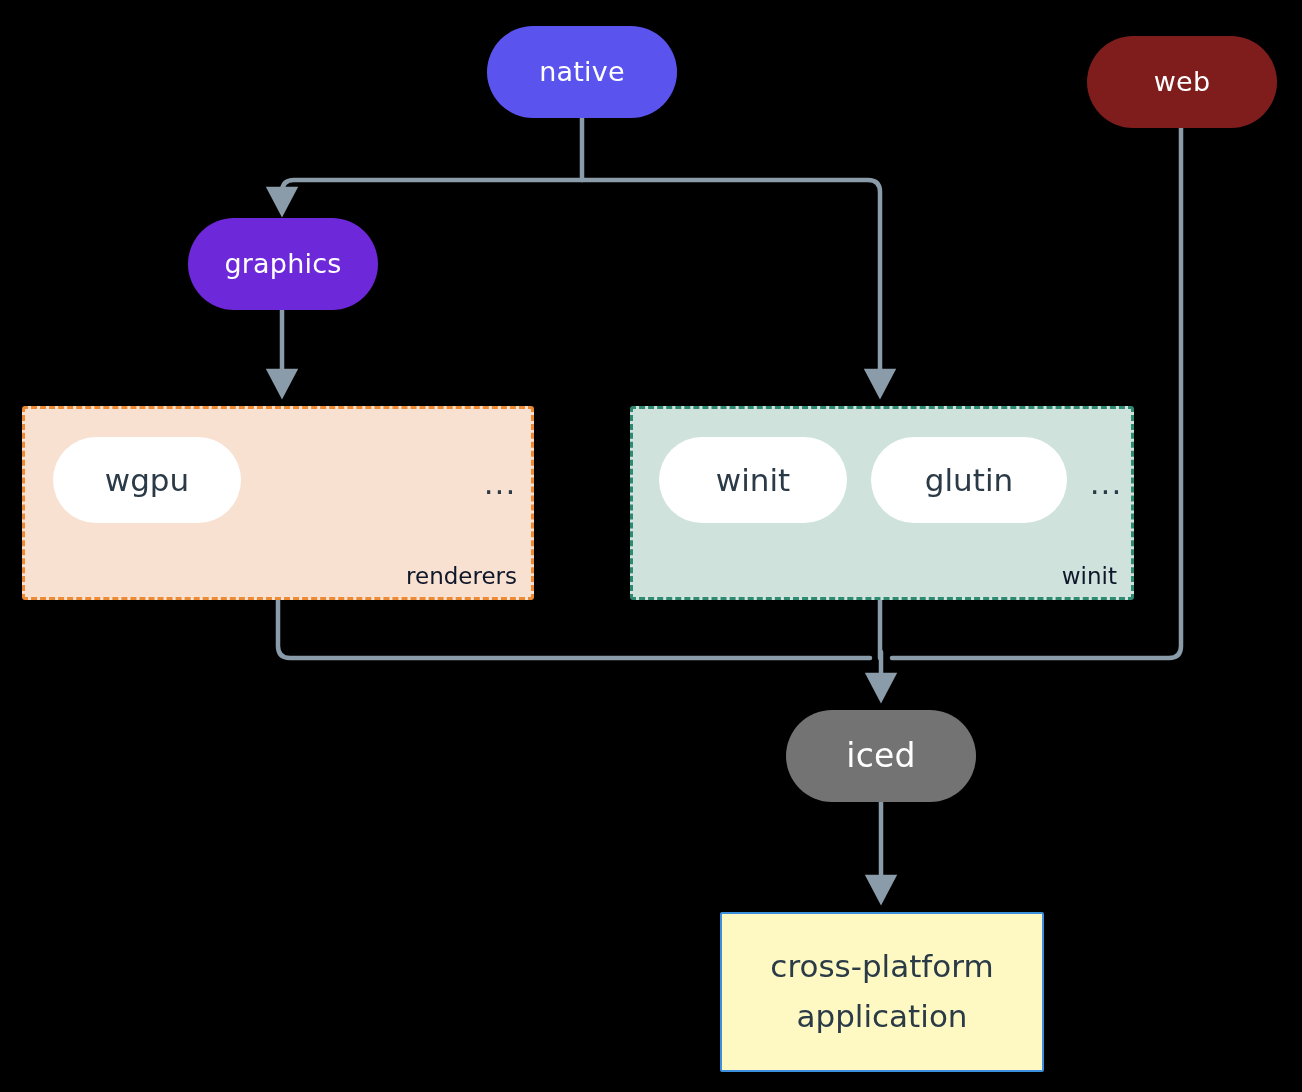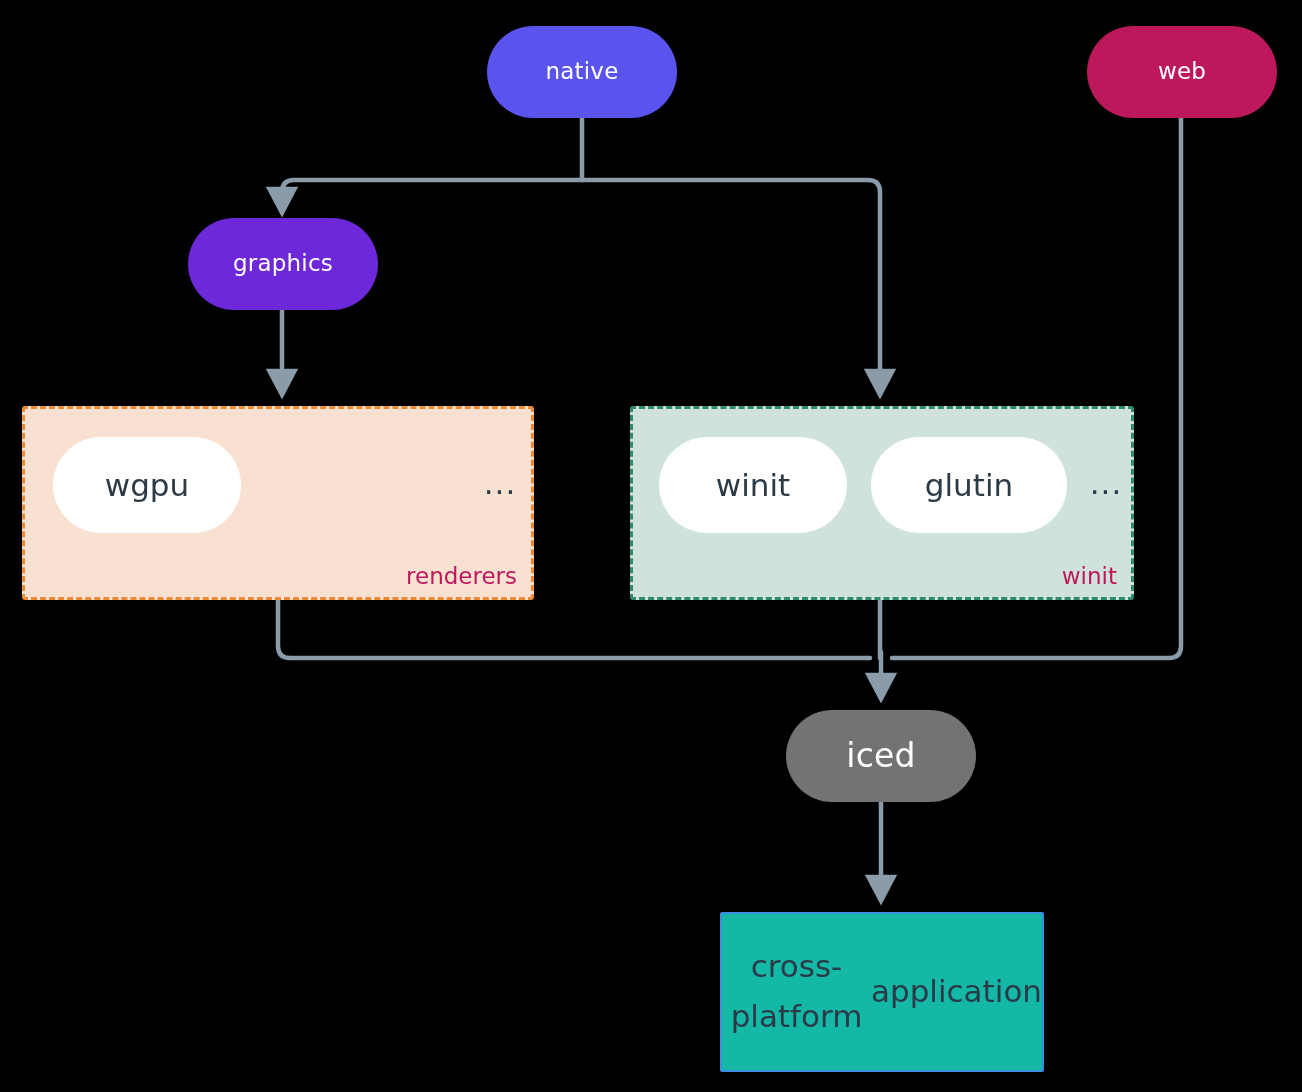--- a/index.html
+++ b/index.html
@@ -33,32 +33,32 @@
     align-items: center;
     justify-content: center;
     text-align: center;
     line-height: 1.28;
   }
 
   
   .pill-node {
     border-radius: 999px;
     color: #ffffff;
-    font-size: 23px;
+    font-size: 27px;
     letter-spacing: 0.2px;
   }
   .node-native {
     left: 487px;  top: 26px;
     width: 190px; height: 92px;
     background: #5B53EE;
   }
   .node-web {
-    left: 1087px; top: 26px;
+    left: 1087px; top: 36px;
     width: 190px; height: 92px;
-    background: #be185d;
+    background: #7f1d1d;
   }
   .node-graphics {
     left: 188px;  top: 218px;
     width: 190px; height: 92px;
     background: #6d28d9;
   }
   .node-iced {
     left: 786px;  top: 710px;
     width: 190px; height: 92px;
     background: #737373;
@@ -81,59 +81,59 @@
     left: 630px; top: 406px;
     width: 504px; height: 194px;
     background: #CFE2DC;
     border: 3px dashed #2E8B72;
   }
   .cluster-label {
     position: absolute;
     right: 14px;
     bottom: 8px;
     font-size: 23px;
-    color: #be185d;
+    color: #0f172a;
   }
 
   
   .inner-pill {
     position: absolute;
     box-sizing: border-box;
     display: flex;
     align-items: center;
     justify-content: center;
     background: #FFFFFF;
     border-radius: 999px;
     color: #2B3A47;
     font-size: 31px;
-    height: 96px;
+    height: 86px;
     top: 28px;
   }
   .ellipsis {
     position: absolute;
     top: 28px;
     height: 92px;
     display: flex;
     align-items: center;
     justify-content: center;
     font-size: 31px;
     color: #2B3A47;
     letter-spacing: 1px;
   }
 
   
   .node-application {
     left: 720px; top: 912px;
     width: 324px; height: 160px;
-    background: #14b8a6;
+    background: #fef9c3;
     border: 2px solid #3B8FDD;
     border-radius: 2px;
     color: #2B3A47;
     font-size: 31px;
-    flex-direction: row;
+    flex-direction: column;
     line-height: 1.6;
   }
   .node-application span { display: block; }
 </style>
 </head>
 <body>
 
 <div id="diagram-canvas">
 
   <svg id="edge-layer" viewBox="0 0 1302 1092" width="1302" height="1092">

